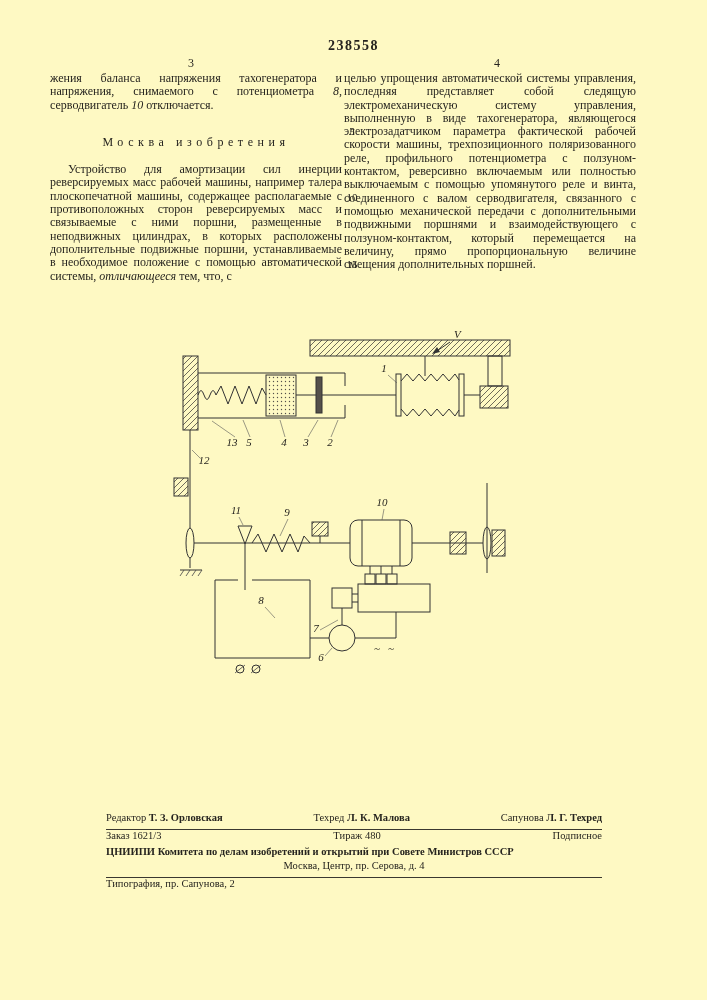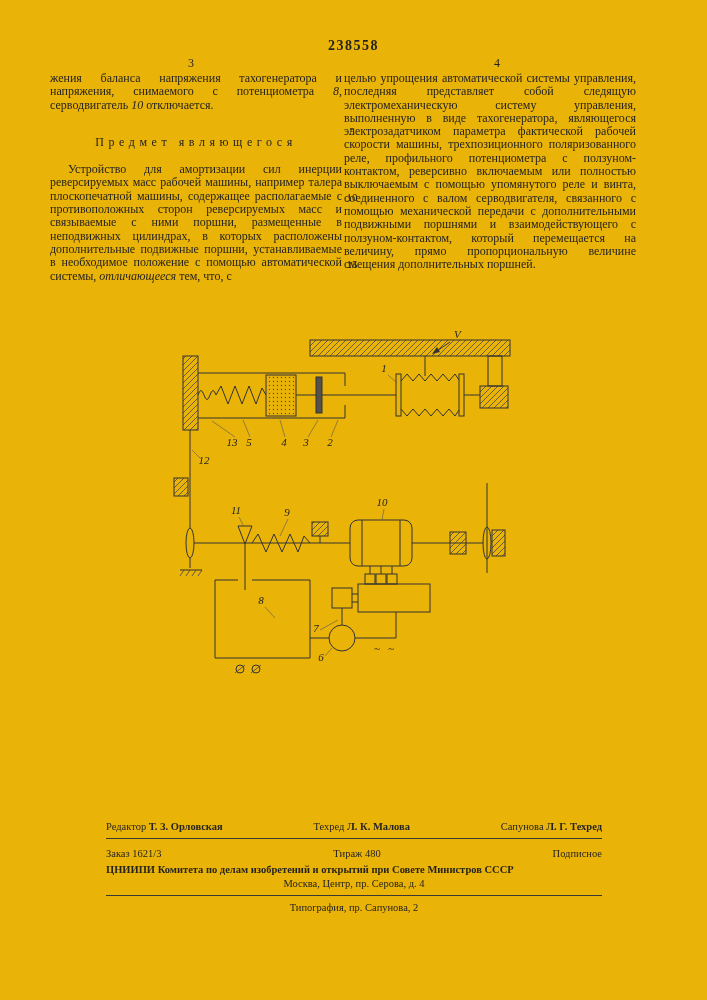--- a/index.html
+++ b/index.html
@@ -1,18 +1,18 @@
 <!DOCTYPE html>
 <html><head>
 <meta charset="utf-8">
 <style>
   html,body{margin:0;padding:0;}
   body{background:#f2efe9;}
   .page{
-    position:relative;width:707px;height:1000px;background:#eab308;
+    position:relative;width:707px;height:1000px;background:#fef9c3;
     font-family:"Liberation Serif",serif;color:#26241f;overflow:hidden;
   }
   .patent-number{position:absolute;top:38px;left:0;right:0;text-align:center;
     font-weight:bold;font-size:14px;letter-spacing:1.5px;}
   .col-num{position:absolute;top:56px;font-size:12px;}
   .col-num.left{left:188px;}
   .col-num.right{left:494px;}
   .col{position:absolute;top:72px;width:292px;font-size:12px;line-height:13.3px;text-align:justify;}
   .col.left{left:50px;}
   .col.right{left:344px;}
@@ -20,39 +20,39 @@
   .heading{margin:24px 0 14px 0 !important;text-align:center;letter-spacing:.38em;font-size:12px;}
   .claim{text-indent:18px;}
   .gutter-num{position:absolute;left:342px;width:20px;text-align:center;font-size:11px;}
   .diagram{position:absolute;left:40px;top:328px;}
   .diagram text{font-family:"Liberation Serif",serif;font-style:italic;font-size:11px;fill:#26241f;}
   .diagram .lead{stroke:#555;stroke-width:.6;}
   .diagram .ln{stroke:#333;stroke-width:1;fill:none;}
   .diagram .thin{stroke:#444;stroke-width:.8;fill:none;}
   .footer{position:absolute;left:106px;top:812px;width:496px;font-size:10.5px;line-height:12px;}
   .footer .center{text-align:center;}
-  .footer .row{display:flex;justify-content:space-between;margin-top:9px;}
+  .footer .row{display:flex;justify-content:space-between;}
   .footer .rule{border-top:1px solid #3a3830;margin-top:5px;}
   .footer b{font-weight:bold;}
   .footer .org{font-weight:bold;text-align:left;margin-top:4px;}
   .footer .addr{text-align:center;margin-top:2px;}
-  .footer .typo{text-align:center;margin-top:6px;}
+  .footer .typo{}
 </style>
 </head>
 <body>
 
 <div class="page">
 
   <div class="patent-number">238558</div>
   <div class="col-num left">3</div>
   <div class="col-num right">4</div>
 
   <div class="col left">
     <p><span>жения баланса напряжения тахогенератора и напряжения, снимаемого с потенциометра </span><i>8</i><span>, серводвигатель </span><i>10</i><span> отключается.</span></p>
-    <p class="heading">Предмет являющегося</p>
+    <p class="heading">Москва изобретения</p>
     <p class="claim"><span>Устройство для амортизации сил инерции реверсируемых масс рабочей машины, например талера плоскопечатной машины, содержащее располагаемые с противоположных сторон реверсируемых масс и связываемые с ними поршни, размещенные в неподвижных цилиндрах, в которых расположены дополнительные подвижные поршни, устанавливаемые в необходимое положение с помощью автоматической системы, </span><i>отличающееся</i><span> тем, что, с</span></p>
   </div>
 
   <div class="col right">
     <p>целью упрощения автоматической системы управления, последняя представляет собой следящую электромеханическую систему управления, выполненную в виде тахогенератора, являющегося электрозадатчиком параметра фактической рабочей скорости машины, трехпозиционного поляризованного реле, профильного потенциометра с ползуном-контактом, реверсивно включаемым или полностью выключаемым с помощью упомянутого реле и винта, соединенного с валом серводвигателя, связанного с помощью механической передачи с дополнительными подвижными поршнями и взаимодействующего с ползуном-контактом, который перемещается на величину, прямо пропорциональную величине смещения дополнительных поршней.</p>
   </div>
 
   <span class="gutter-num" style="top:125px">5</span>
   <span class="gutter-num" style="top:191px">10</span>
   <span class="gutter-num" style="top:258px">15</span>

